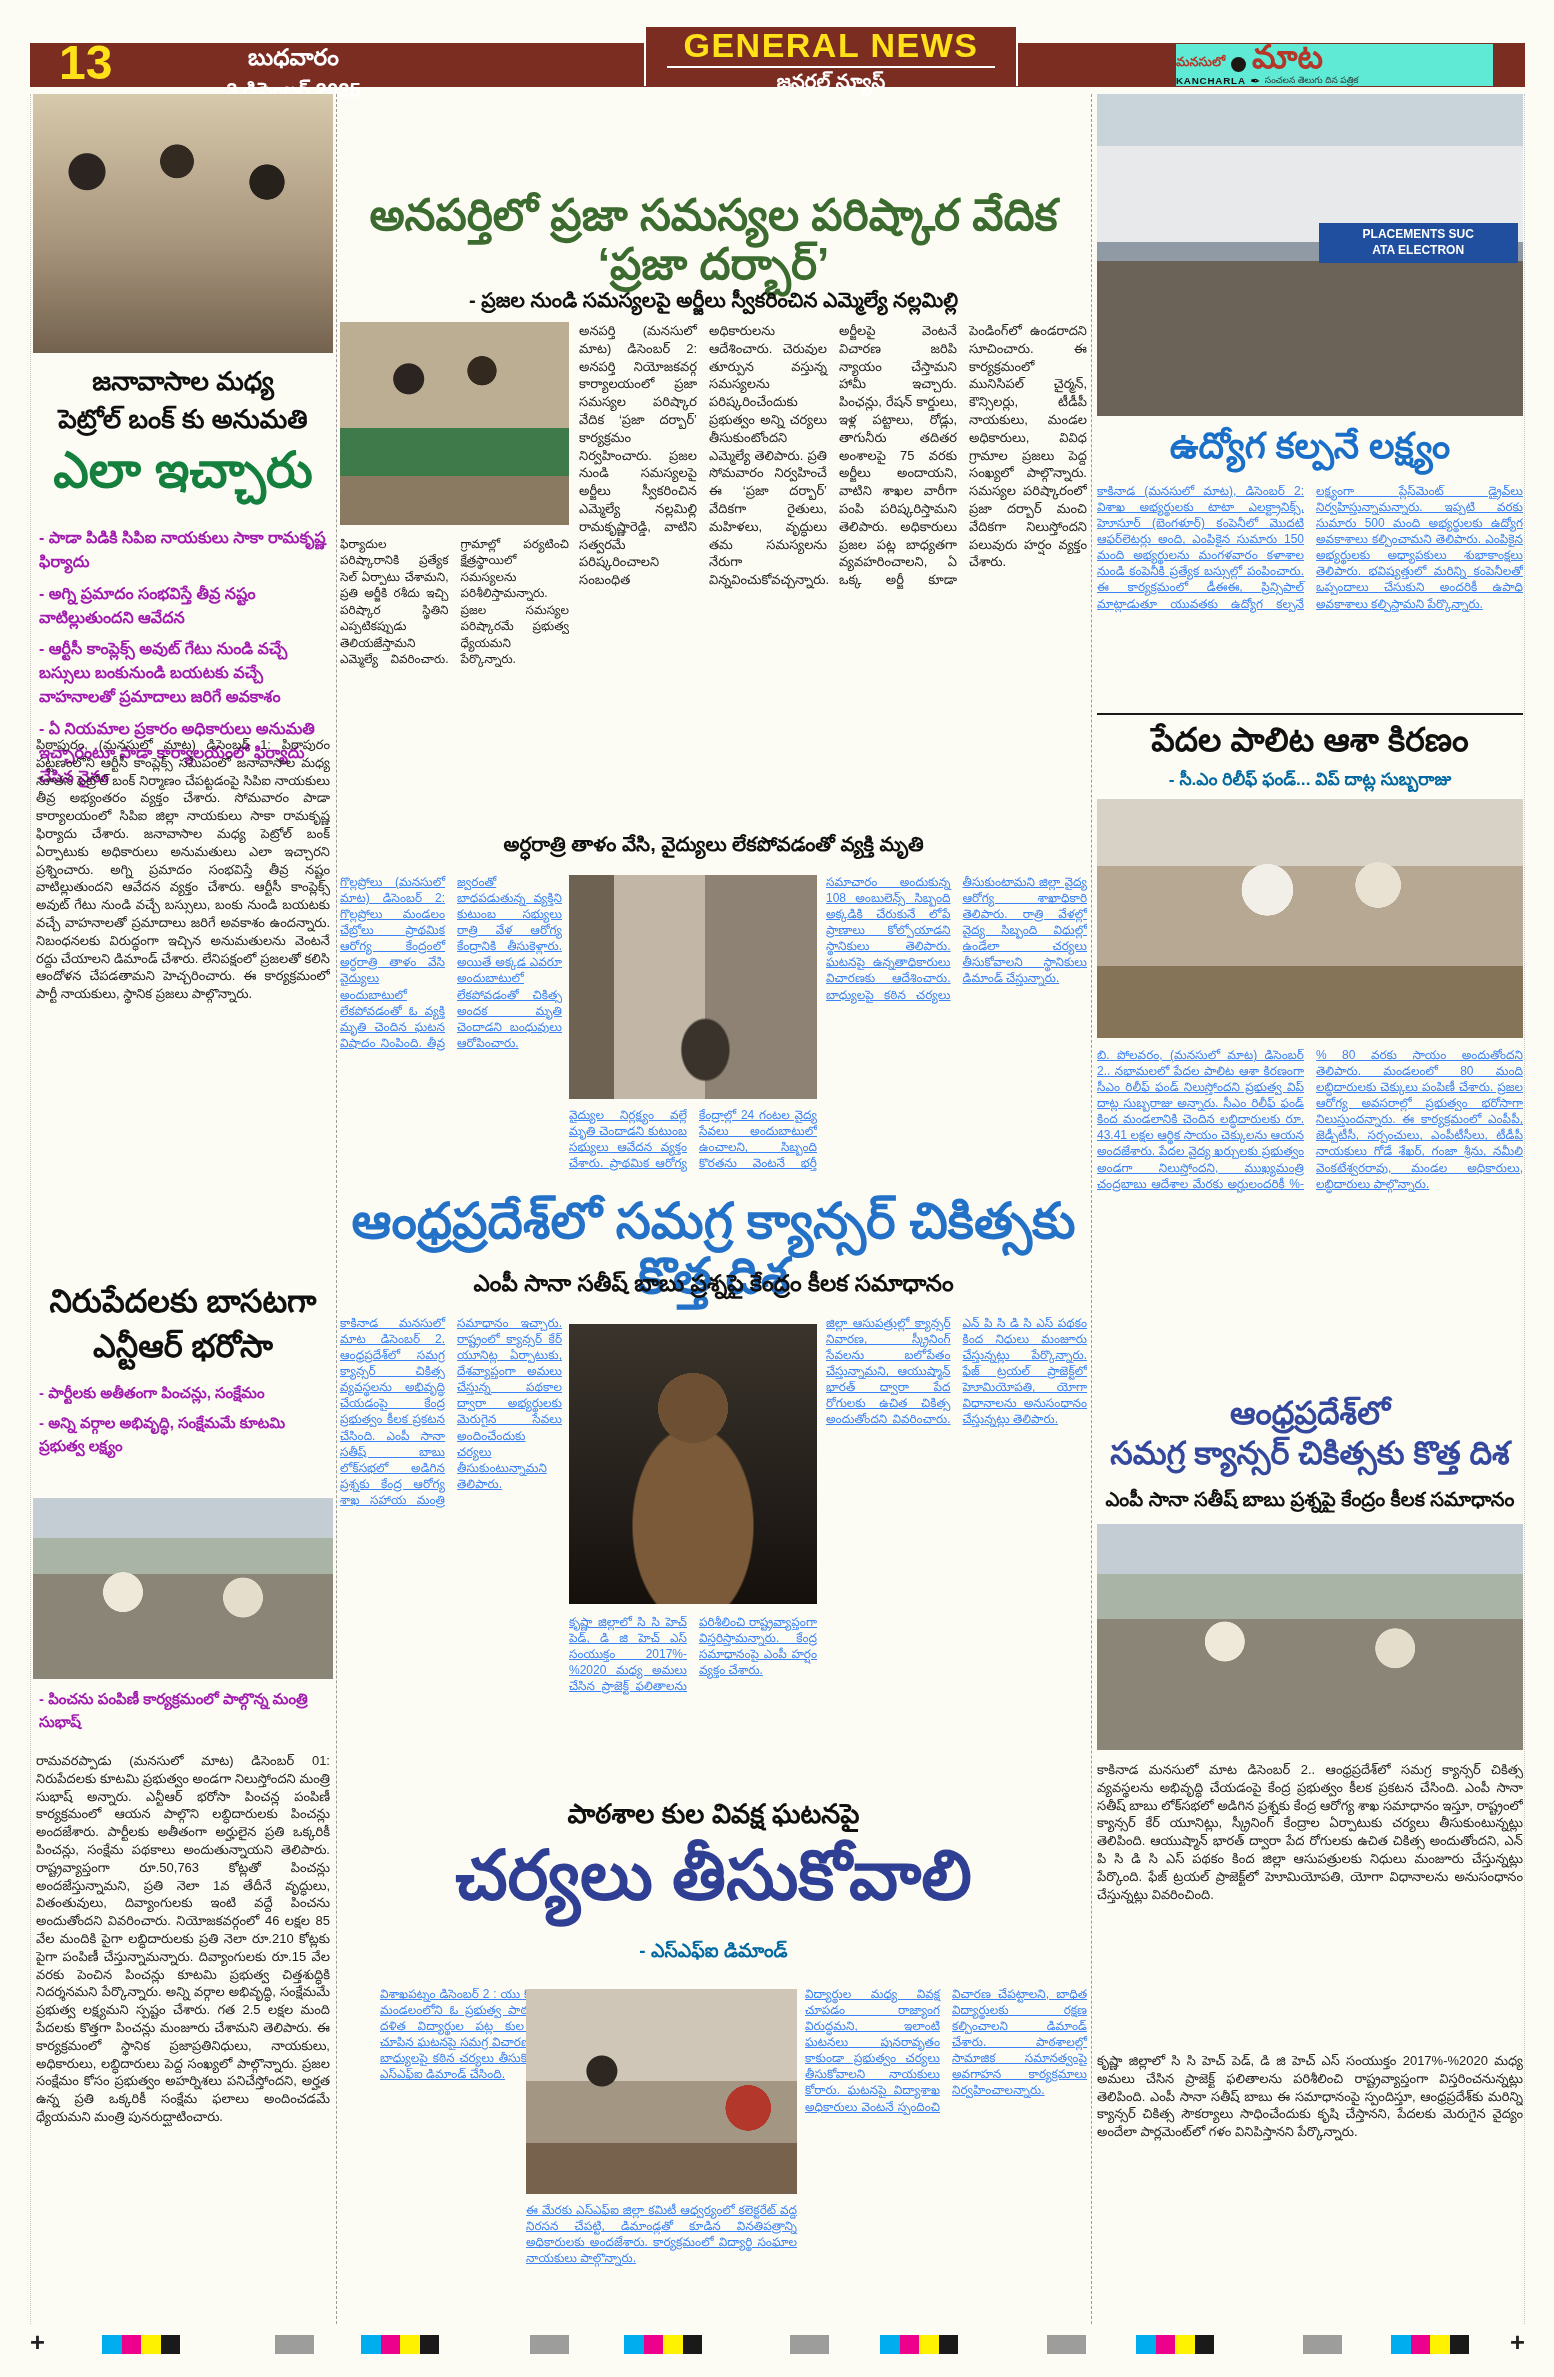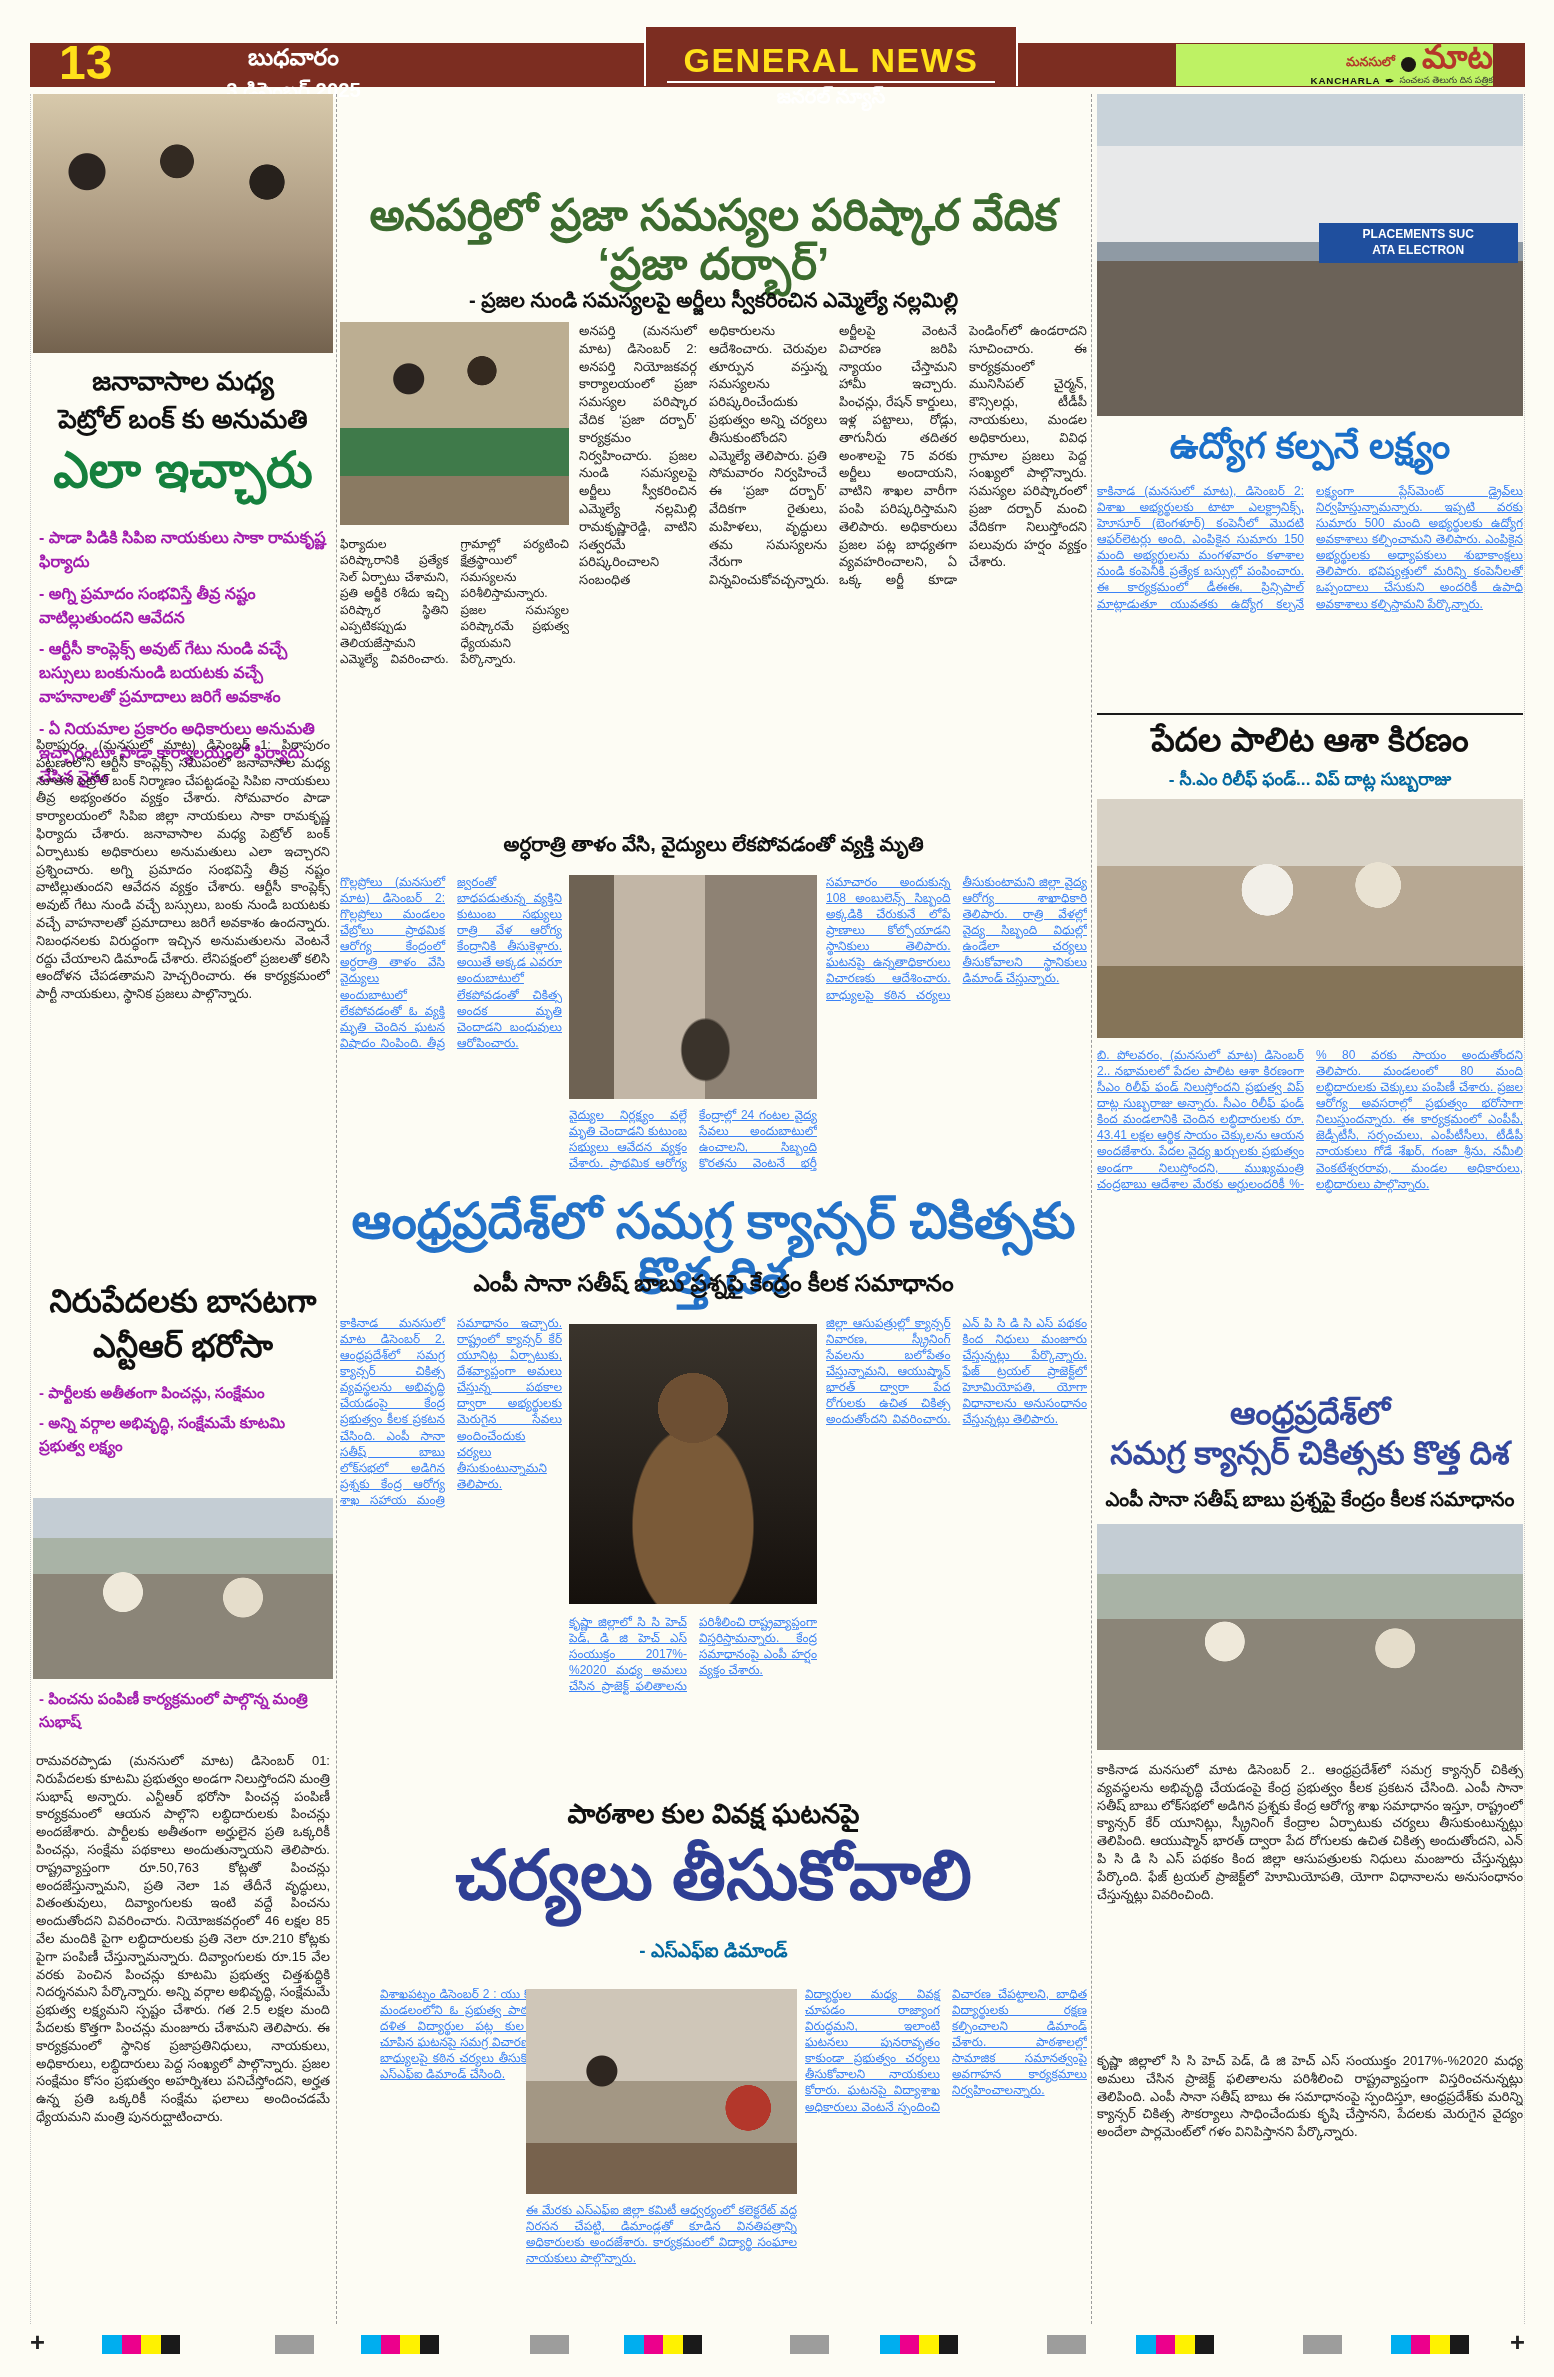--- a/index.html
+++ b/index.html
@@ -4,24 +4,24 @@
 <style>
   html,body{margin:0;padding:0;background:#e9e6de;}
   .page{position:relative;width:1555px;height:2377px;background:#fdfcf4;font-family:"Liberation Sans",sans-serif;overflow:hidden;}
   .abs{position:absolute;}
   
   .band{background:#7c2d21;}
   .pageno{color:#ffe11a;font-size:48px;font-weight:bold;line-height:1;}
   .weekday{color:#fff;font-size:23px;font-weight:bold;}
   .hdate{color:#fff;font-size:20.3px;font-weight:bold;margin-top:3px;}
   .section-box{background:#7c2d21;border-left:2.3px solid #fff;border-right:2.3px solid #fff;text-align:center;}
-  .sec-en{color:#ffe11a;font-size:34px;font-weight:bold;letter-spacing:1.5px;line-height:1.1;padding-top:15px;}
+  .sec-en{color:#ffe11a;font-size:34px;font-weight:bold;letter-spacing:1.5px;line-height:1.1;padding-top:0;}
   .sec-rule{height:2.3px;background:#fff;margin:1.5px 21px 2.3px 21px;}
   .sec-te{color:#fff;font-size:19.6px;font-weight:bold;}
-  .logo-box{background:#bef264;display:flex;flex-direction:column;align-items:flex-end;justify-content:center;}
+  .logo-box{background:#5eead4;display:flex;flex-direction:column;align-items:flex-start;justify-content:center;}
   .logo-row{display:flex;align-items:flex-end;gap:6px;}
   .logo-small{color:#b5372a;font-size:12.8px;font-weight:bold;}
   .logo-big{color:#b5372a;font-size:33px;font-weight:bold;line-height:.9;}
   .logo-sub{display:flex;align-items:center;gap:4.5px;margin-top:1.5px;}
   .logo-pub{color:#111;font-size:9.8px;font-weight:bold;letter-spacing:0.8px;}
   .logo-tag{color:#333;font-size:9px;}
   .logo-avatar{width:15px;height:15px;border-radius:50%;background:#1c1713;}
   
   .dash-v{border-left:1.5px dashed #9b9b9b;}
   .dot-v{border-left:1.5px dotted #c2c2c2;}

